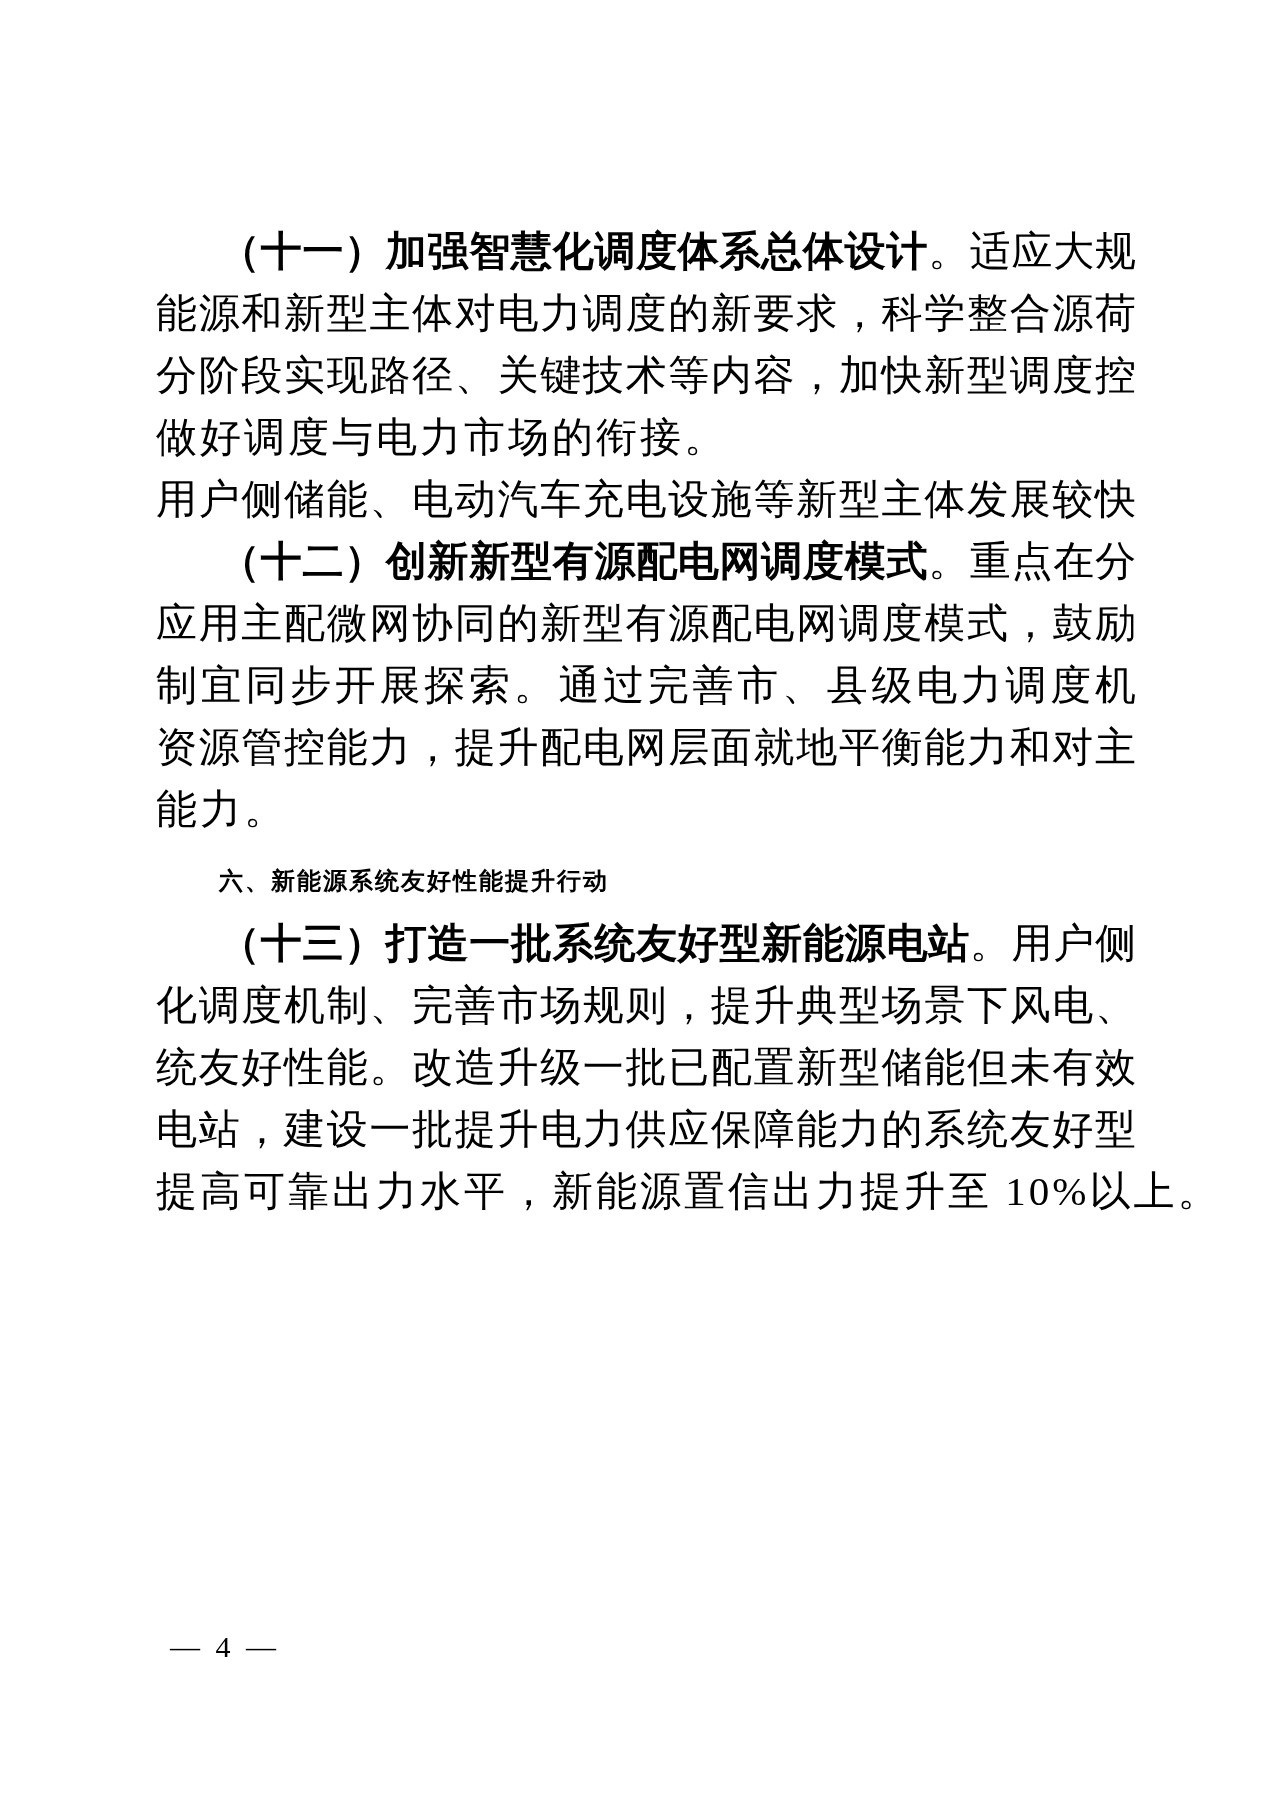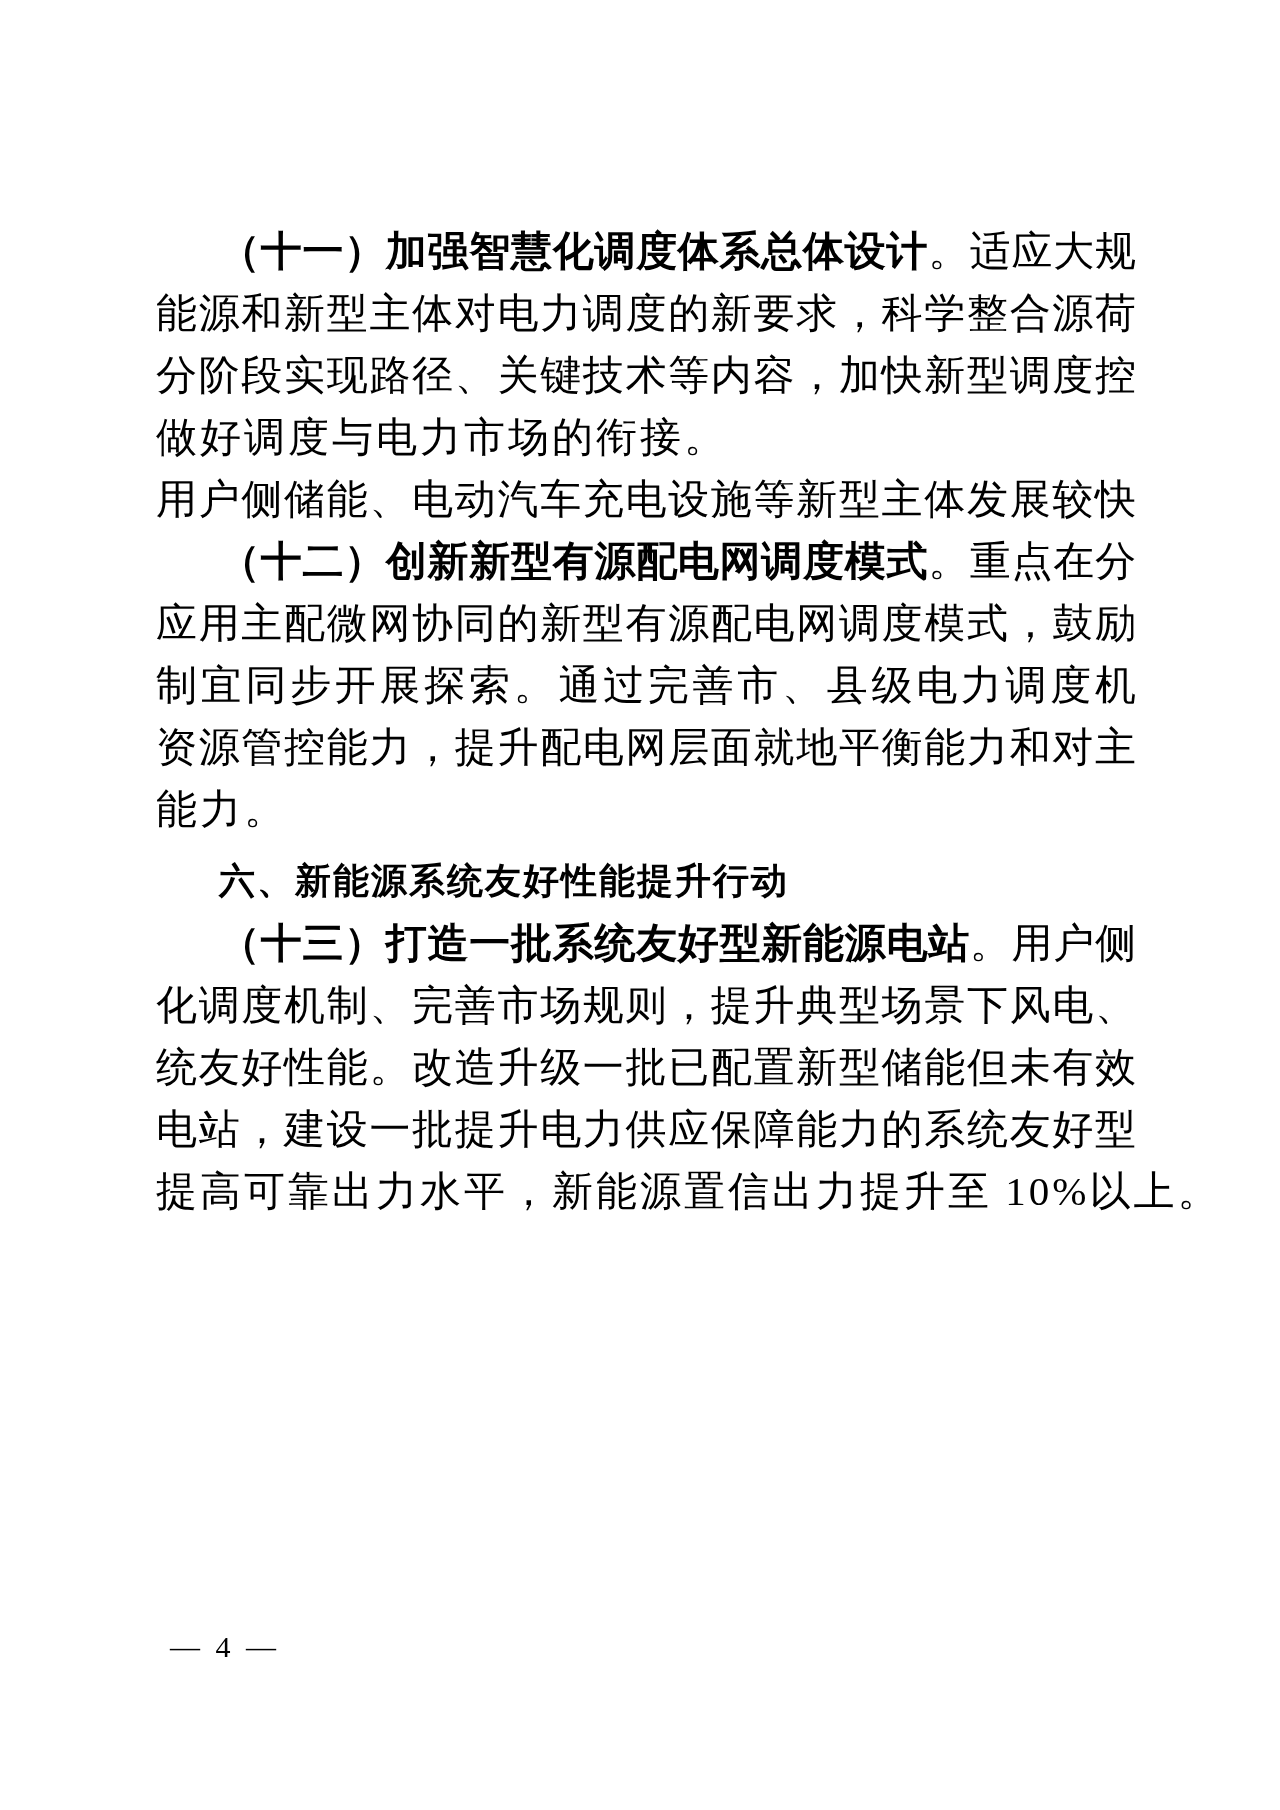--- a/index.html
+++ b/index.html
@@ -35,21 +35,21 @@
     letter-spacing: 0;
     text-align: justify;
     text-align-last: justify;
     overflow: hidden;
   }
   .line.first { text-indent: 63px; }
   .lead { font-weight: bold; }
   .heading {
     font-family: "Liberation Sans", "DejaVu Sans", sans-serif;
     font-weight: bold;
-    font-size: 36px;
+    font-size: 24px;
     height: 62px;
     line-height: 62px;
     text-indent: 63px;
     letter-spacing: 2px;
     margin-top: 10px;
   }
   .footer {
     position: absolute;
     left: 170px;
     top: 1630px;

